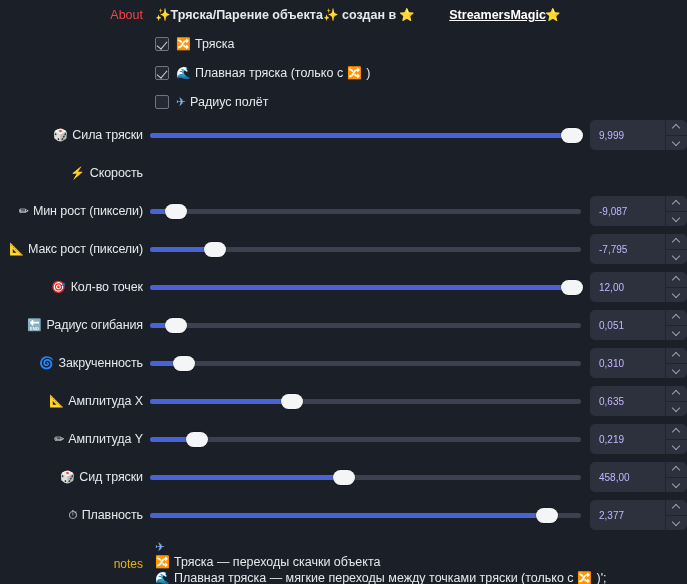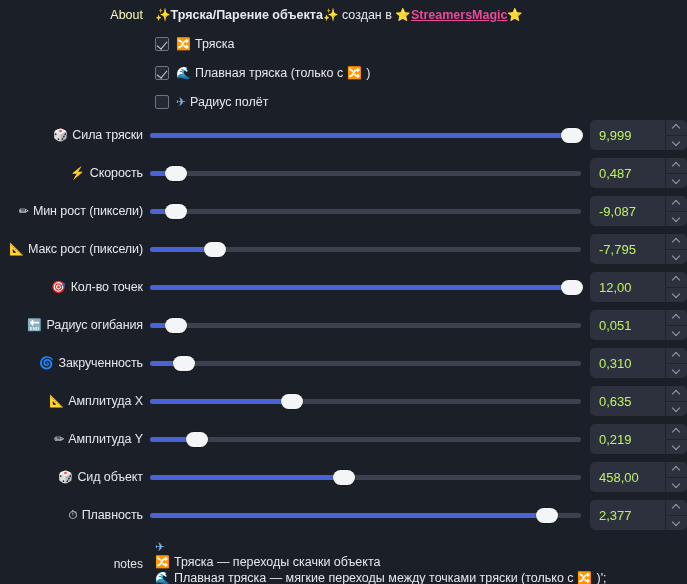--- a/index.html
+++ b/index.html
@@ -34,35 +34,36 @@
     justify-content: flex-end;
     align-items: center;
     gap: 4px;
   }
   .label-col .lbl-txt { letter-spacing: -0.1px; }
   .ico { font-size: 12px; line-height: 1; display: inline-block; }
 
   
   .about-row { height: 29px; }
   .about-col {
-    color: #fef9c3;
+    color: #ef4444;
     font-size: 12.5px;
   }
   .about-text {
     font-size: 12.5px;
     color: #e6e8ec;
     font-weight: bold;
     white-space: nowrap;
   }
-  .about-text .plain { font-weight: normal; margin-top: 13px; }
+  .about-text .plain { font-weight: bold; margin-top: 13px; }
   .link {
-    color: #ec4899;
+    color: #ffffff;
     text-decoration: underline;
     font-weight: bold;
     cursor: pointer;
+    margin-left: 34px;
   }
   .star { color: #f2c12e; }
   .sparkle { color: #f2c12e; }
 
   
   .cb-row { height: 29px; }
   .cb-wrap {
     display: flex;
     align-items: center;
     gap: 7px;
@@ -144,22 +145,22 @@
     border-radius: 5px;
     margin-left: 9px;
     flex: 0 0 auto;
     overflow: hidden;
   }
   .numbox .val {
     min-width: 75px;
     display: flex;
     align-items: center;
     padding: 0 9px;
-    color: #bef264;
-    font-size: 13px;
+    color: #c4b5fd;
+    font-size: 10px;
     white-space: nowrap;
   }
   .spin {
     width: 22px;
     display: flex;
     flex-direction: column;
     border-left: 1px solid #1f2430;
   }
   .spin div {
     flex: 1;
@@ -193,21 +194,21 @@
   
   .notes-row {
     display: flex;
     align-items: flex-start;
     margin-top: 7px;
   }
   .notes-label {
     width: 150px; min-width: 150px;
     text-align: right;
     padding-right: 7px;
-    color: #e5e5e5;
+    color: #eab308;
     font-size: 12px;
     padding-top: 16px;
   }
   .notes-list {
     display: flex;
     flex-direction: column;
     gap: 2px;
     padding-left: 5px;
   }
   .note {
@@ -296,123 +297,105 @@
               </div>
             </div>
           </div>
         </div>
       </div>
       <div class="row slider-row">
         <div class="label-col">
           <span class="ico">⚡</span>
           <span class="lbl-txt">Скорость</span>
         </div>
+      </div>
+      <div class="row slider-row">
+        <div class="label-col">
+          <span class="ico">✏</span>
+          <span class="lbl-txt">Мин рост (пиксели)</span>
+        </div>
         <div class="ctl-col">
           <div class="slider">
             <div class="track"></div>
             <div class="fill" style="width:6%"></div>
             <div class="thumb" style="left:6%"></div>
           </div>
           <div class="numbox">
-            <div class="val">0,487</div>
-            <div class="spin">
-              <div>
-                <span class="chev"></span>
-              </div>
-              <div>
-                <span class="chev down"></span>
-              </div>
-            </div>
-          </div>
-        </div>
-      </div>
-      <div class="row slider-row">
-        <div class="label-col">
-          <span class="ico">✏</span>
-          <span class="lbl-txt">Мин рост (пиксели)</span>
+            <div class="val">-9,087</div>
+            <div class="spin">
+              <div>
+                <span class="chev"></span>
+              </div>
+              <div>
+                <span class="chev down"></span>
+              </div>
+            </div>
+          </div>
+        </div>
+      </div>
+      <div class="row slider-row">
+        <div class="label-col">
+          <span class="ico">📐</span>
+          <span class="lbl-txt">Макс рост (пиксели)</span>
+        </div>
+        <div class="ctl-col">
+          <div class="slider">
+            <div class="track"></div>
+            <div class="fill" style="width:15%"></div>
+            <div class="thumb" style="left:15%"></div>
+          </div>
+          <div class="numbox">
+            <div class="val">-7,795</div>
+            <div class="spin">
+              <div>
+                <span class="chev"></span>
+              </div>
+              <div>
+                <span class="chev down"></span>
+              </div>
+            </div>
+          </div>
+        </div>
+      </div>
+      <div class="row slider-row">
+        <div class="label-col">
+          <span class="ico">🎯</span>
+          <span class="lbl-txt">Кол-во точек</span>
+        </div>
+        <div class="ctl-col">
+          <div class="slider">
+            <div class="track"></div>
+            <div class="fill" style="width:98%"></div>
+            <div class="thumb" style="left:98%"></div>
+          </div>
+          <div class="numbox">
+            <div class="val">12,00</div>
+            <div class="spin">
+              <div>
+                <span class="chev"></span>
+              </div>
+              <div>
+                <span class="chev down"></span>
+              </div>
+            </div>
+          </div>
+        </div>
+      </div>
+      <div class="row slider-row">
+        <div class="label-col">
+          <span class="ico">🔚</span>
+          <span class="lbl-txt">Радиус огибания</span>
         </div>
         <div class="ctl-col">
           <div class="slider">
             <div class="track"></div>
             <div class="fill" style="width:6%"></div>
             <div class="thumb" style="left:6%"></div>
           </div>
           <div class="numbox">
-            <div class="val">-9,087</div>
-            <div class="spin">
-              <div>
-                <span class="chev"></span>
-              </div>
-              <div>
-                <span class="chev down"></span>
-              </div>
-            </div>
-          </div>
-        </div>
-      </div>
-      <div class="row slider-row">
-        <div class="label-col">
-          <span class="ico">📐</span>
-          <span class="lbl-txt">Макс рост (пиксели)</span>
-        </div>
-        <div class="ctl-col">
-          <div class="slider">
-            <div class="track"></div>
-            <div class="fill" style="width:15%"></div>
-            <div class="thumb" style="left:15%"></div>
-          </div>
-          <div class="numbox">
-            <div class="val">-7,795</div>
-            <div class="spin">
-              <div>
-                <span class="chev"></span>
-              </div>
-              <div>
-                <span class="chev down"></span>
-              </div>
-            </div>
-          </div>
-        </div>
-      </div>
-      <div class="row slider-row">
-        <div class="label-col">
-          <span class="ico">🎯</span>
-          <span class="lbl-txt">Кол-во точек</span>
-        </div>
-        <div class="ctl-col">
-          <div class="slider">
-            <div class="track"></div>
-            <div class="fill" style="width:98%"></div>
-            <div class="thumb" style="left:98%"></div>
-          </div>
-          <div class="numbox">
-            <div class="val">12,00</div>
-            <div class="spin">
-              <div>
-                <span class="chev"></span>
-              </div>
-              <div>
-                <span class="chev down"></span>
-              </div>
-            </div>
-          </div>
-        </div>
-      </div>
-      <div class="row slider-row">
-        <div class="label-col">
-          <span class="ico">🔚</span>
-          <span class="lbl-txt">Радиус огибания</span>
-        </div>
-        <div class="ctl-col">
-          <div class="slider">
-            <div class="track"></div>
-            <div class="fill" style="width:6%"></div>
-            <div class="thumb" style="left:6%"></div>
-          </div>
-          <div class="numbox">
             <div class="val">0,051</div>
             <div class="spin">
               <div>
                 <span class="chev"></span>
               </div>
               <div>
                 <span class="chev down"></span>
               </div>
             </div>
           </div>
@@ -486,21 +469,21 @@
               <div>
                 <span class="chev down"></span>
               </div>
             </div>
           </div>
         </div>
       </div>
       <div class="row slider-row">
         <div class="label-col">
           <span class="ico">🎲</span>
-          <span class="lbl-txt">Сид объект</span>
+          <span class="lbl-txt">Сид тряски</span>
         </div>
         <div class="ctl-col">
           <div class="slider">
             <div class="track"></div>
             <div class="fill" style="width:45%"></div>
             <div class="thumb" style="left:45%"></div>
           </div>
           <div class="numbox">
             <div class="val">458,00</div>
             <div class="spin">

